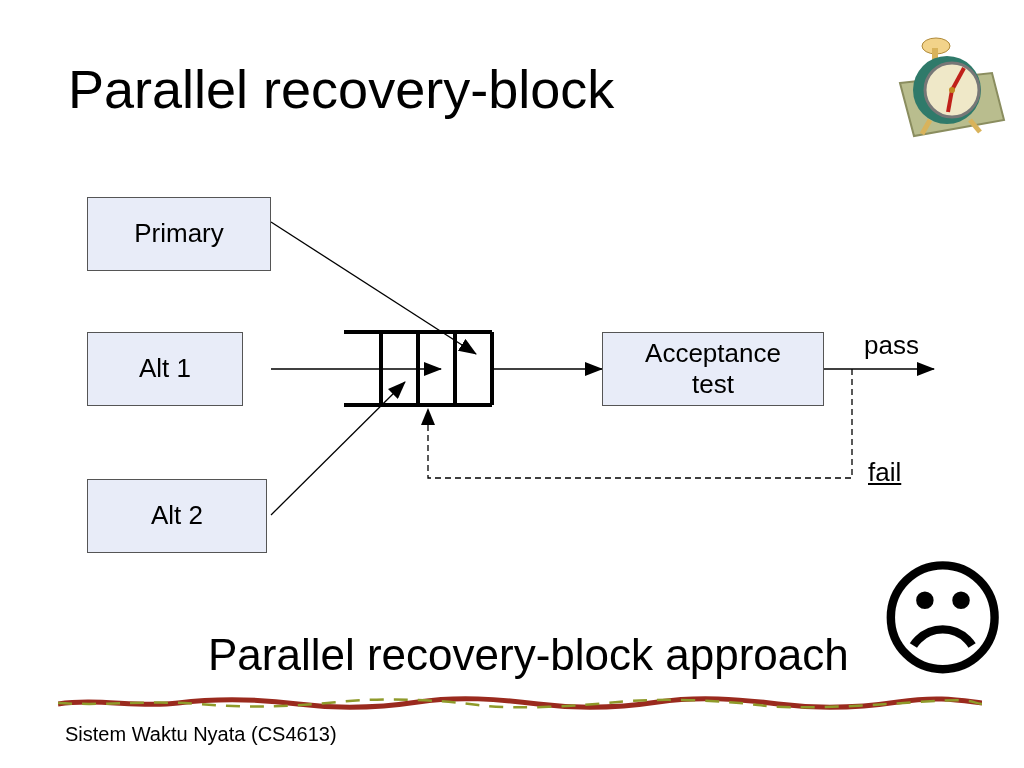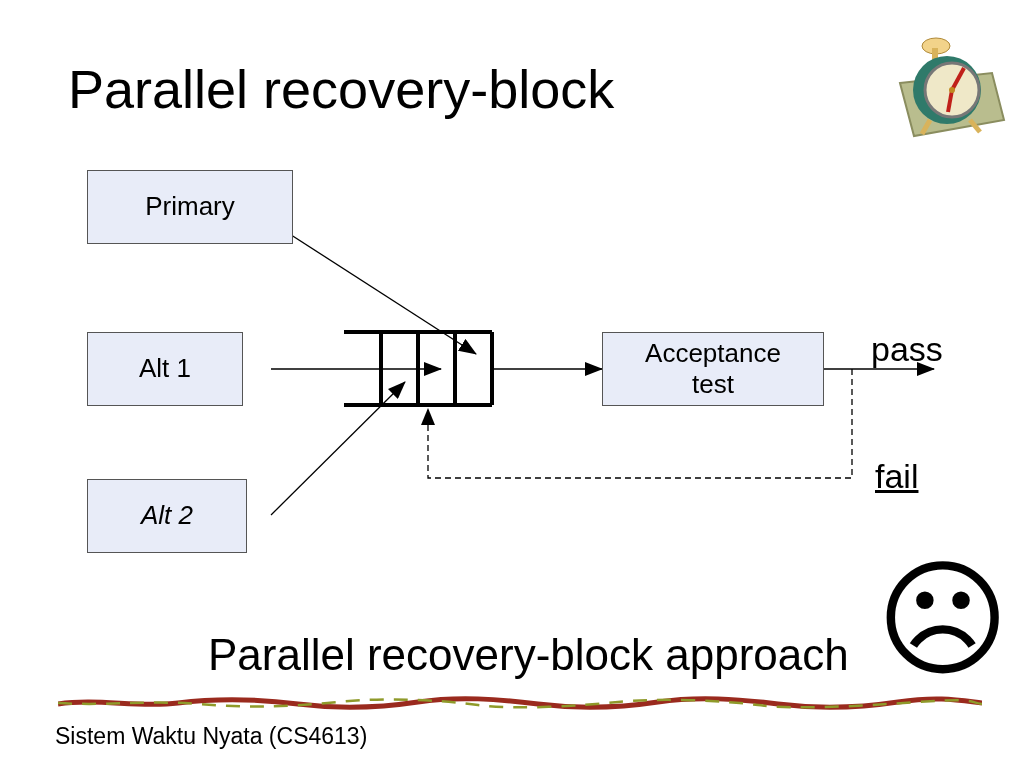--- a/index.html
+++ b/index.html
@@ -4,25 +4,25 @@
 <style>
   html, body { margin:0; padding:0; }
   body { width:1024px; height:768px; background:#ffffff; position:relative; overflow:hidden;
          font-family:"Liberation Sans", sans-serif; color:#000; }
   .title { position:absolute; left:68px; top:62px; font-size:54px; line-height:1; }
   .clipart { position:absolute; left:892px; top:28px; width:118px; height:115px; }
   .diagram { position:absolute; left:0; top:0; width:1024px; height:768px; }
   .box { position:absolute; background:#e8ecf8; border:1px solid #555; box-sizing:border-box;
          display:flex; align-items:center; justify-content:center; text-align:center;
          font-size:26px; line-height:1.2; }
-  .label { position:absolute; font-size:34px;margin-left:7px; }
+  .label { position:absolute; font-size:26px; }
   .caption { position:absolute; left:208px; top:630px; font-size:44px; }
   .face { position:absolute; left:876px; top:556px; font-size:128px; line-height:1; font-family:"DejaVu Sans", sans-serif; }
   .divider { position:absolute; left:58px; top:694px; width:924px; height:18px; }
-  .footer { position:absolute; left:55px; top:723px; font-size:23px; }
+  .footer { position:absolute; left:65px; top:723px; font-size:20px; }
 </style>
 </head>
 <body>
 
 <div class="title">Parallel recovery-block</div>
 
 <svg class="clipart" viewBox="0 0 118 115">
   <polygon points="8,55 100,45 112,92 22,108" fill="#b9bd8e" stroke="#8a8d5f" stroke-width="2"></polygon>
   <ellipse cx="44" cy="18" rx="14" ry="8" fill="#f2d38a" stroke="#b08a3a"></ellipse>
   <rect x="40" y="20" width="6" height="12" fill="#d9b35b"></rect>
@@ -56,27 +56,27 @@
 
   <line x1="271" y1="222" x2="476" y2="354" stroke="#000" stroke-width="1.3" marker-end="url(#arrbig)"></line>
   <line x1="271" y1="369" x2="441" y2="369" stroke="#000" stroke-width="1.3" marker-end="url(#arrbig)"></line>
   <line x1="271" y1="515" x2="405" y2="382" stroke="#000" stroke-width="1.3" marker-end="url(#arrbig)"></line>
   <line x1="492" y1="369" x2="602" y2="369" stroke="#000" stroke-width="1.3" marker-end="url(#arrbig)"></line>
   <line x1="823" y1="369" x2="934" y2="369" stroke="#000" stroke-width="1.3" marker-end="url(#arrbig)"></line>
   <polyline points="852,369 852,478 428,478 428,410" fill="none" stroke="#000" stroke-width="1.3" stroke-dasharray="6,4"></polyline>
   <path d="M421,425 L428,408 L435,425 z" fill="#000"></path>
 </svg>
 
-<div class="box" style="left:87px;top:170px;width:206px;height:74px;">
+<div class="box" style="left:87px;top:197px;width:184px;height:74px;">
   <span>Primary</span>
 </div>
 <div class="box" style="left:87px;top:332px;width:156px;height:74px;">
   <span>Alt 1</span>
 </div>
-<div class="box" style="left:87px;top:479px;width:160px;height:74px;font-style:italic;">
+<div class="box" style="left:87px;top:479px;width:180px;height:74px;">
   <span>Alt 2</span>
 </div>
 <div class="box" style="left:602px;top:332px;width:222px;height:74px;padding:0 32px;">
   <span>Acceptance test</span>
 </div>
 
 <div class="label" style="left:864px;top:330px;">pass</div>
 <div class="label" style="left:868px;top:457px;text-decoration:underline;">fail</div>
 
 <div class="caption">Parallel recovery-block approach</div>

